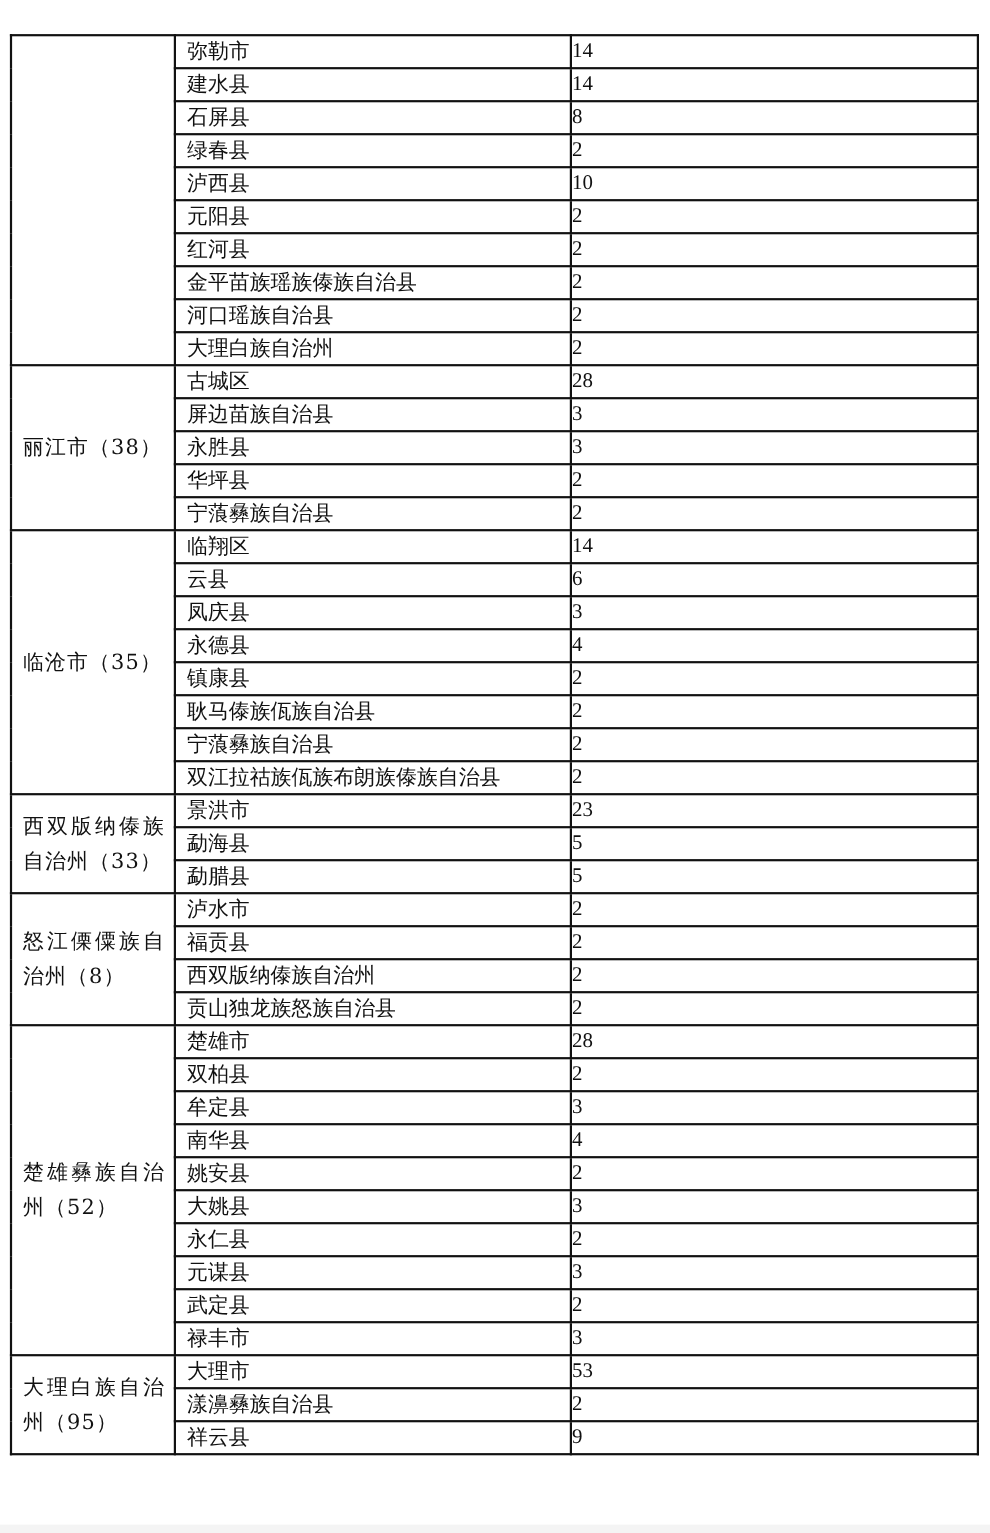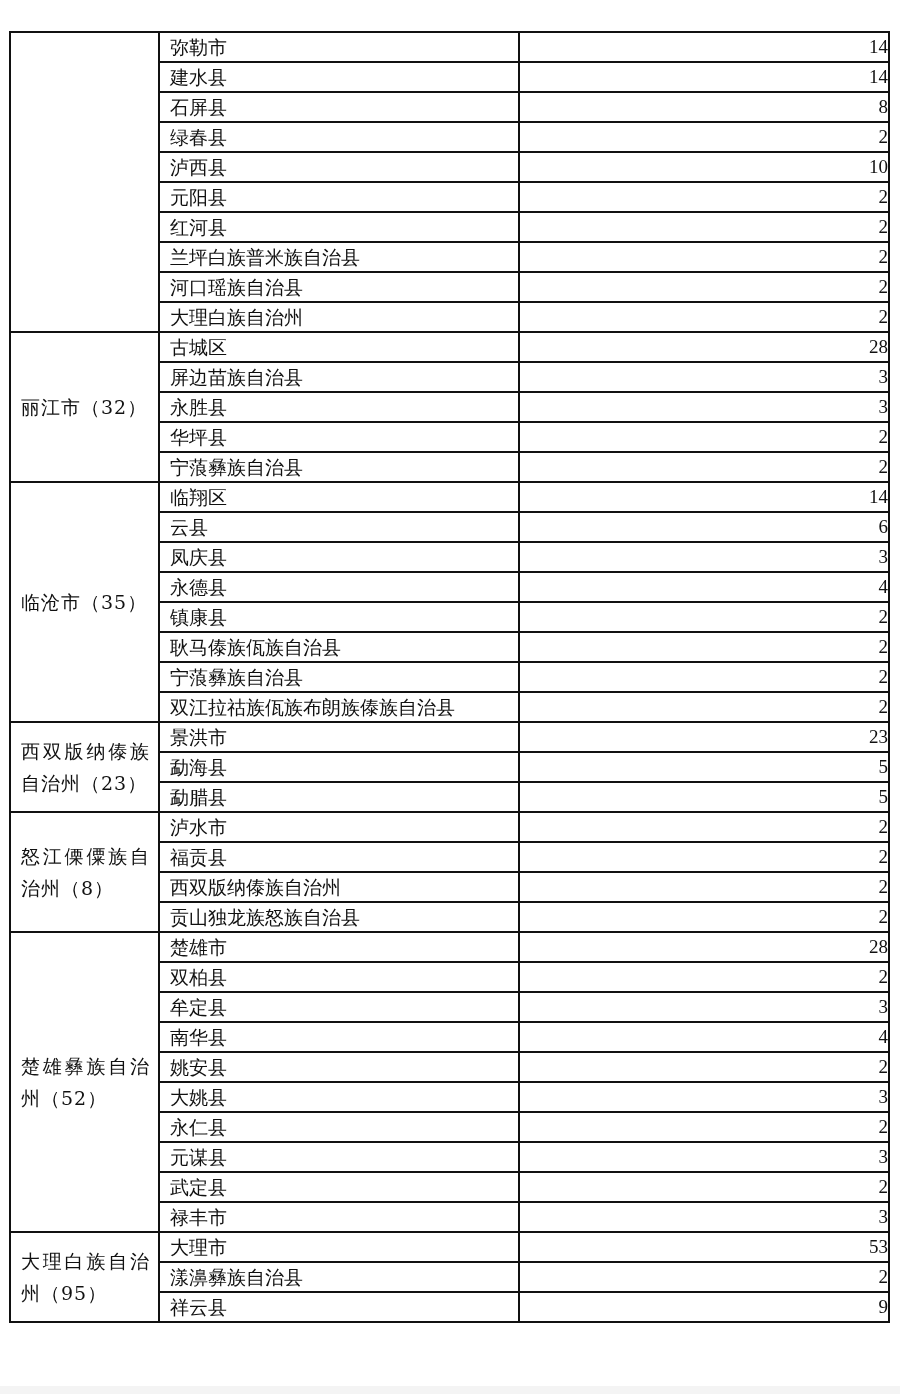--- a/index.html
+++ b/index.html
@@ -33,21 +33,21 @@
     td.region {
       vertical-align: middle;
       padding: 0 8px 0 10px !important;
       white-space: normal !important;
       line-height: 32px !important;
       text-align: justify;
       text-align-last: left;
       letter-spacing: 1px;
     }
     td.county { padding-left: 10px !important; }
-    td.count { text-align: right; font-family: "Liberation Serif", serif; font-size: 20px; }
+    td.count { text-align: left; font-family: "Liberation Serif", serif; font-size: 20px; }
   </style>
 </head>
 <body>
 
 <table class="data-table">
   <colgroup>
       <col class="c1">
       <col class="c2">
       <col class="c3">
     </colgroup>
@@ -76,34 +76,34 @@
       </tr>
     <tr>
         <td class="county">元阳县</td>
         <td class="count">2</td>
       </tr>
     <tr>
         <td class="county">红河县</td>
         <td class="count">2</td>
       </tr>
     <tr>
-        <td class="county">兰坪白族普米族自治县</td>
+        <td class="county">金平苗族瑶族傣族自治县</td>
         <td class="count">2</td>
       </tr>
     <tr>
         <td class="county">河口瑶族自治县</td>
         <td class="count">2</td>
       </tr>
     <tr>
         <td class="county">大理白族自治州</td>
         <td class="count">2</td>
       </tr>
 
     <tr>
-      <td class="region" rowspan="5">丽江市（32）</td>
+      <td class="region" rowspan="5">丽江市（38）</td>
       <td class="county">古城区</td>
       <td class="count">28</td>
     </tr>
     <tr>
         <td class="county">屏边苗族自治县</td>
         <td class="count">3</td>
       </tr>
     <tr>
         <td class="county">永胜县</td>
         <td class="count">3</td>
@@ -145,21 +145,21 @@
     <tr>
         <td class="county">宁蒗彝族自治县</td>
         <td class="count">2</td>
       </tr>
     <tr>
         <td class="county">双江拉祜族佤族布朗族傣族自治县</td>
         <td class="count">2</td>
       </tr>
 
     <tr>
-      <td class="region" rowspan="3">西双版纳傣族自治州（23）</td>
+      <td class="region" rowspan="3">西双版纳傣族自治州（33）</td>
       <td class="county">景洪市</td>
       <td class="count">23</td>
     </tr>
     <tr>
         <td class="county">勐海县</td>
         <td class="count">5</td>
       </tr>
     <tr>
         <td class="county">勐腊县</td>
         <td class="count">5</td>

